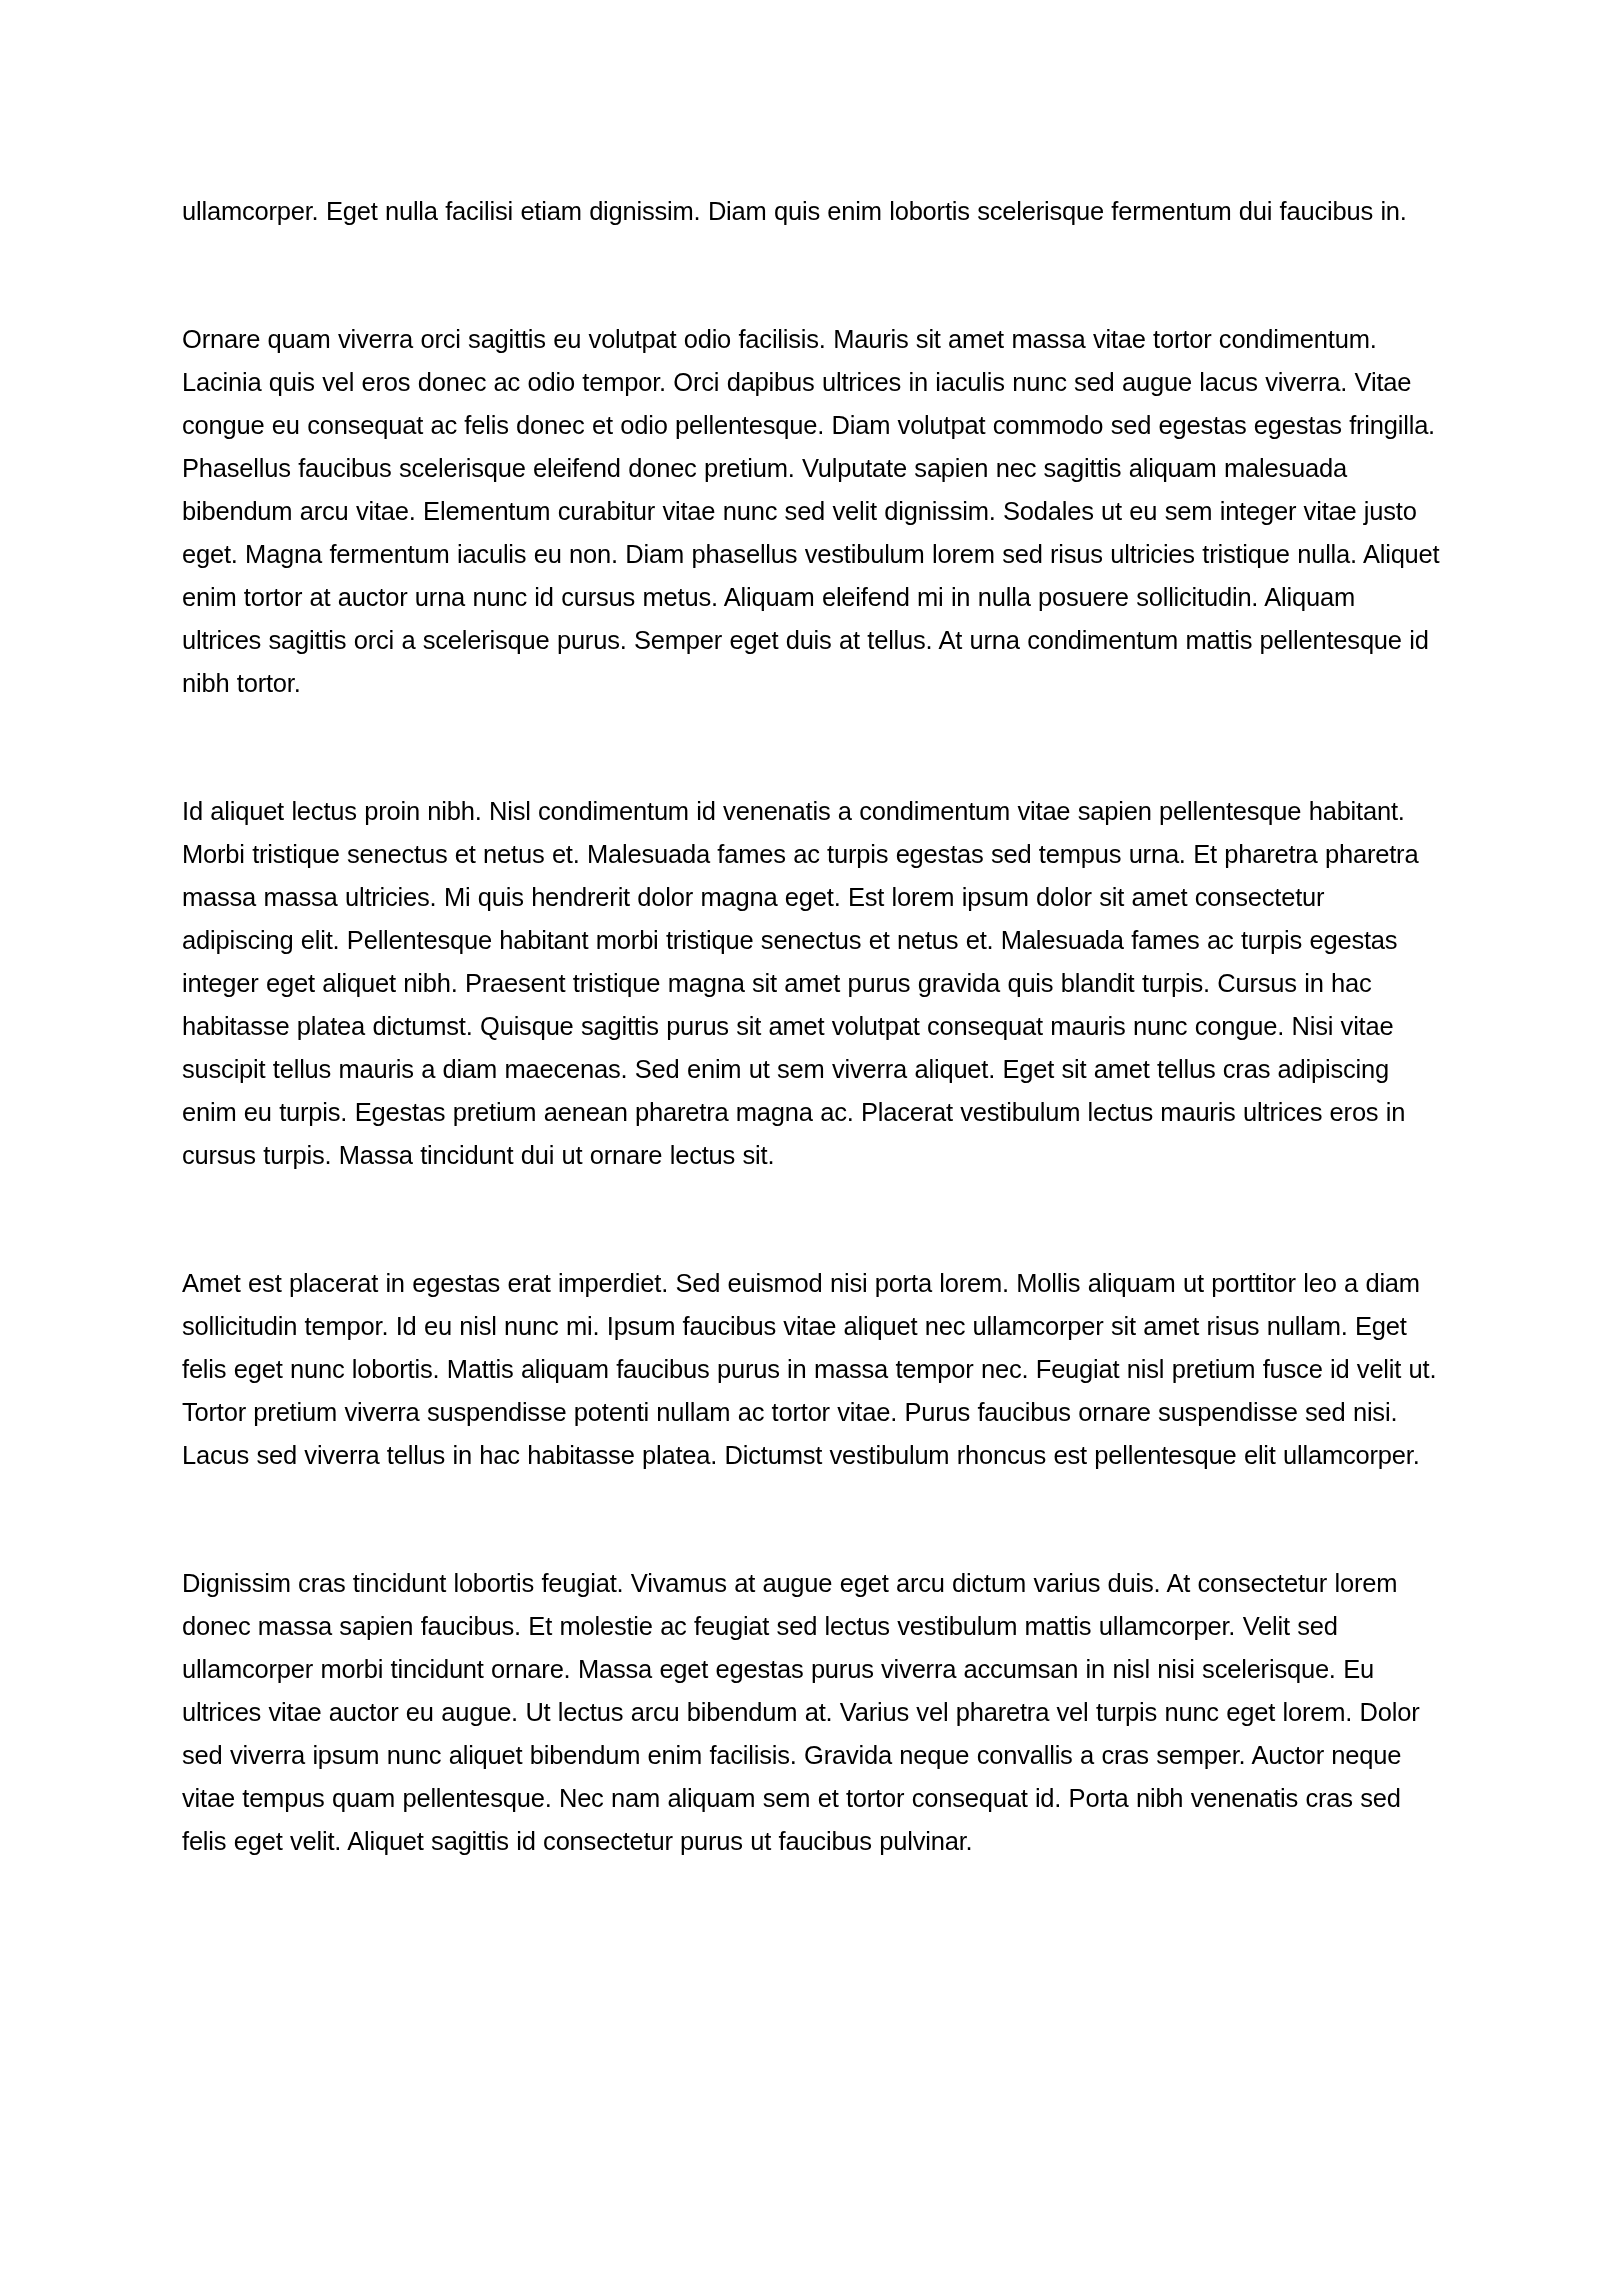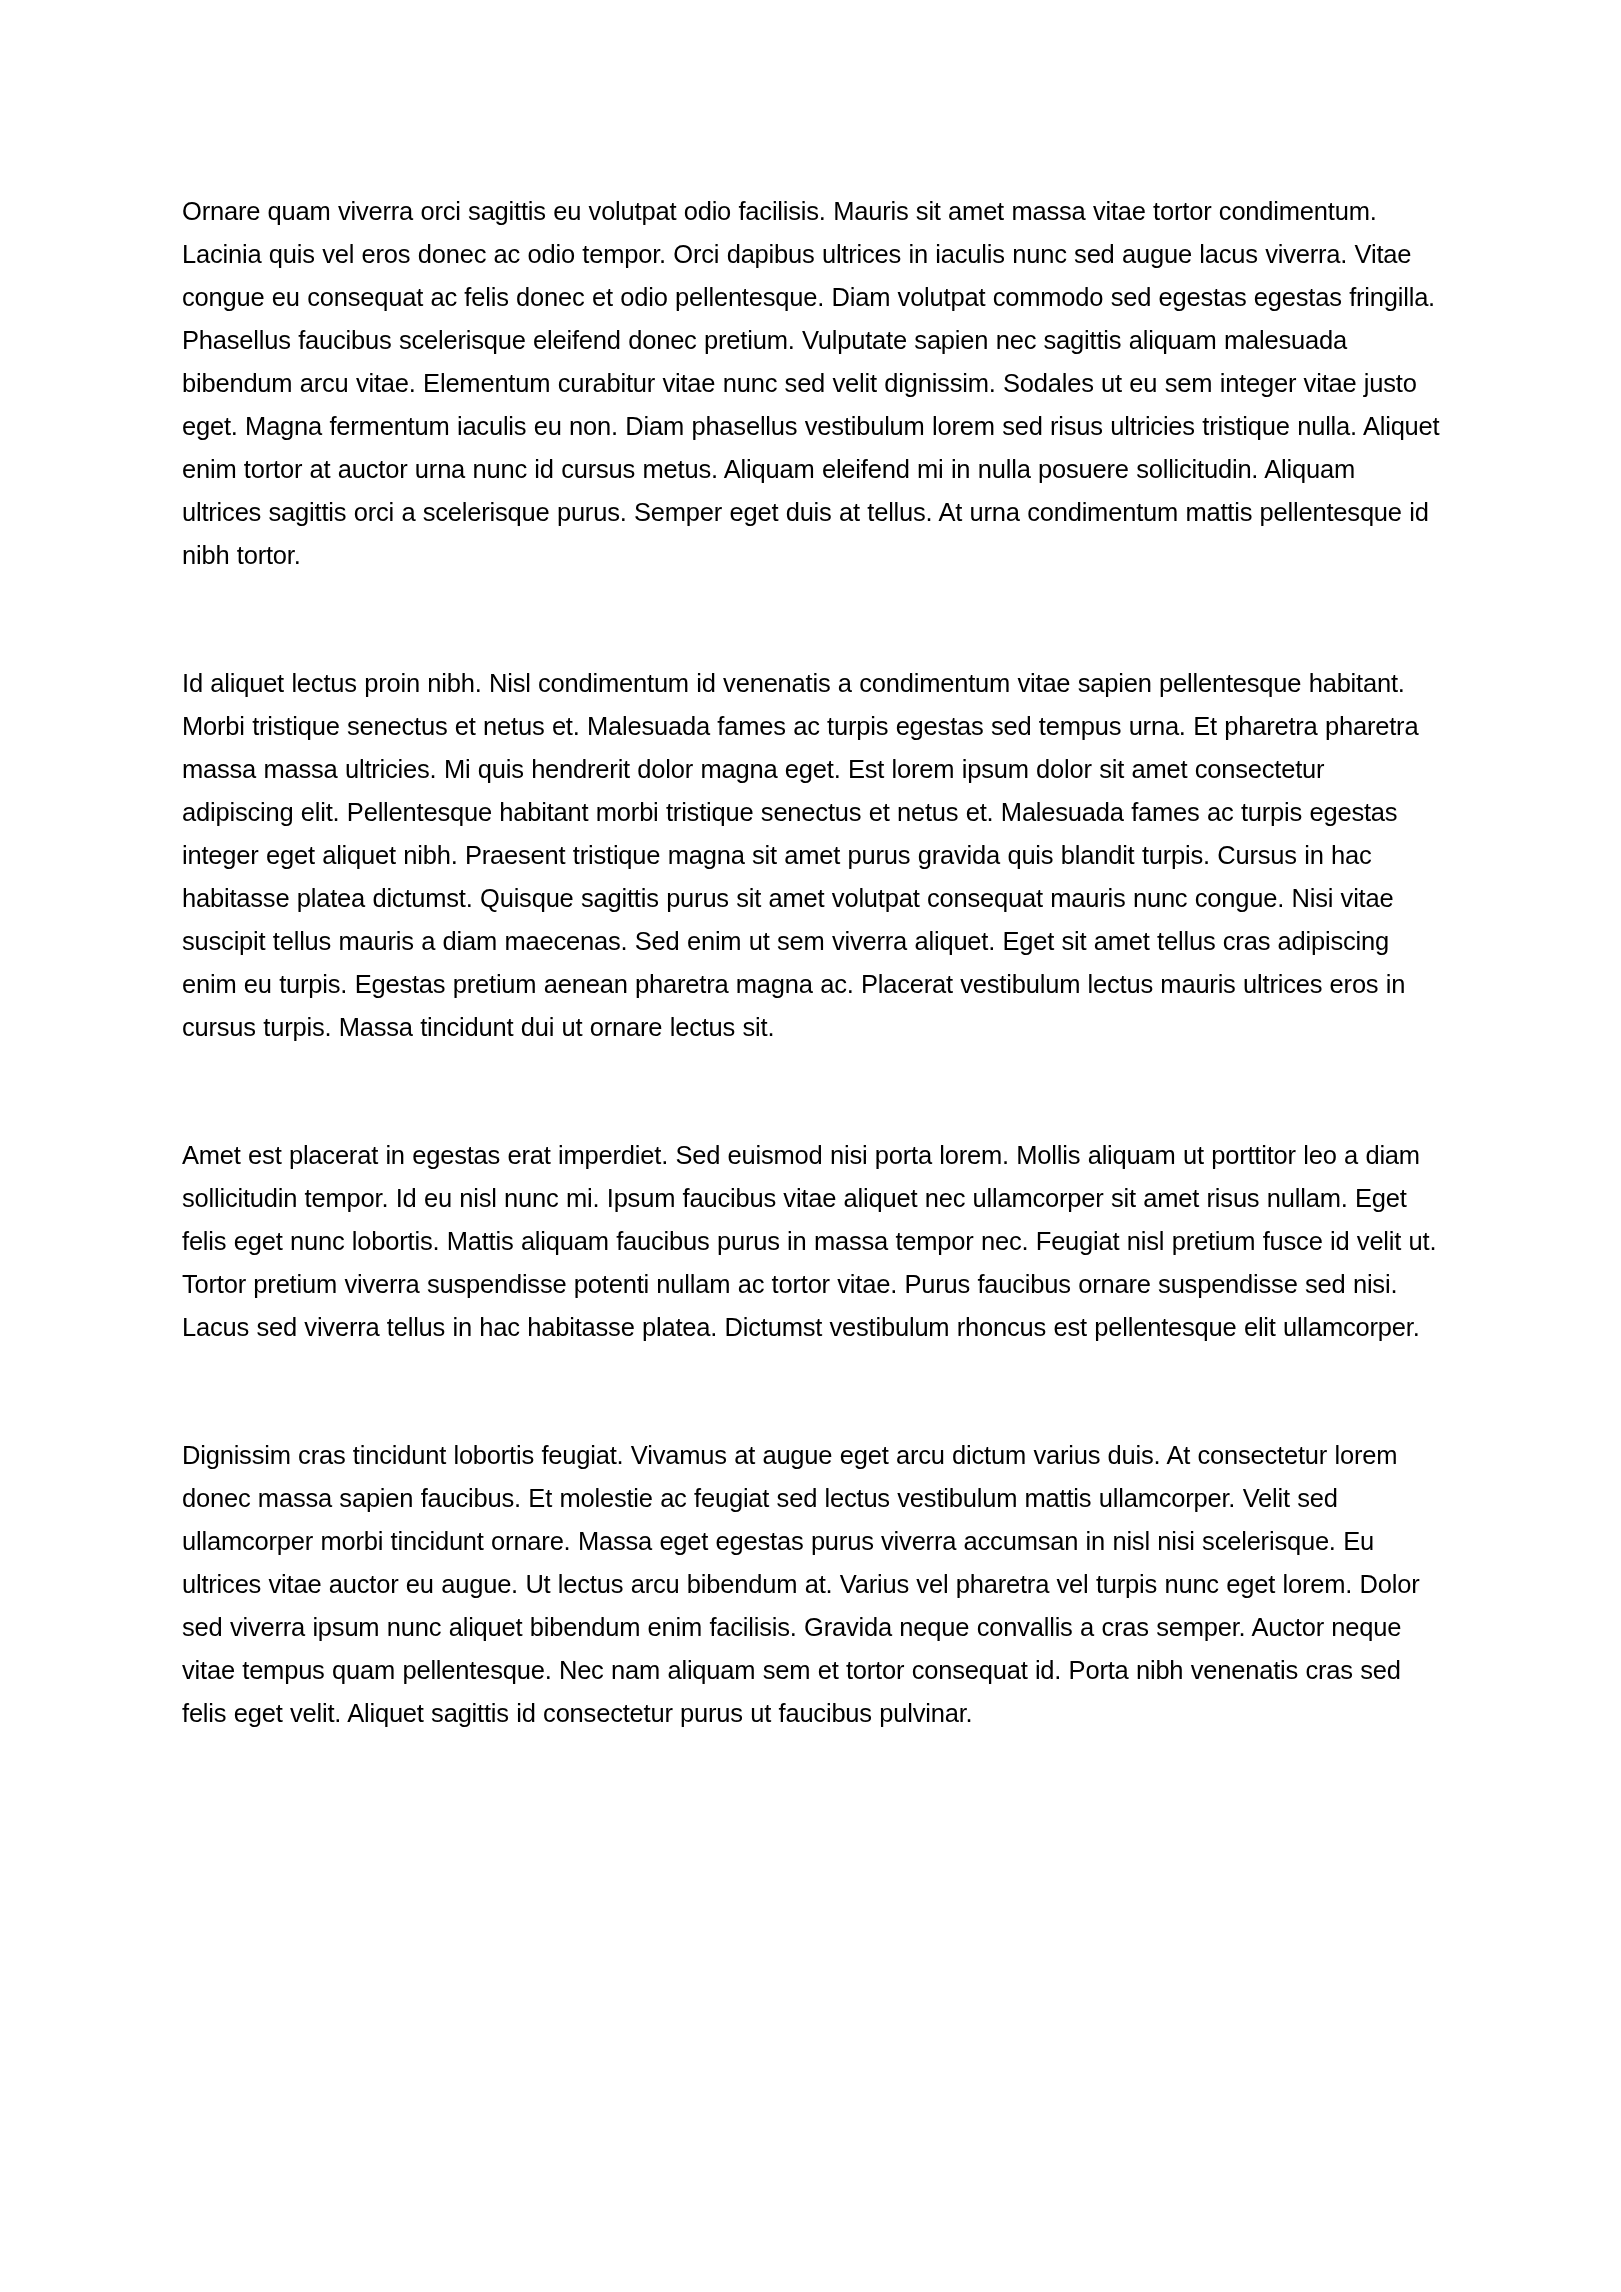--- a/index.html
+++ b/index.html
@@ -24,18 +24,19 @@
     letter-spacing: -0.2px;
     color: #000000;
     text-align: left;
     word-spacing: 0.5px;
   }
 </style>
 </head>
 <body>
 
 <div class="page">
+  <p class="para">ullamcorper. Eget nulla facilisi etiam dignissim. Diam quis enim lobortis scelerisque fermentum dui faucibus in.</p>
   <p class="para">Ornare quam viverra orci sagittis eu volutpat odio facilisis. Mauris sit amet massa vitae tortor condimentum. Lacinia quis vel eros donec ac odio tempor. Orci dapibus ultrices in iaculis nunc sed augue lacus viverra. Vitae congue eu consequat ac felis donec et odio pellentesque. Diam volutpat commodo sed egestas egestas fringilla. Phasellus faucibus scelerisque eleifend donec pretium. Vulputate sapien nec sagittis aliquam malesuada bibendum arcu vitae. Elementum curabitur vitae nunc sed velit dignissim. Sodales ut eu sem integer vitae justo eget. Magna fermentum iaculis eu non. Diam phasellus vestibulum lorem sed risus ultricies tristique nulla. Aliquet enim tortor at auctor urna nunc id cursus metus. Aliquam eleifend mi in nulla posuere sollicitudin. Aliquam ultrices sagittis orci a scelerisque purus. Semper eget duis at tellus. At urna condimentum mattis pellentesque id nibh tortor.</p>
   <p class="para">Id aliquet lectus proin nibh. Nisl condimentum id venenatis a condimentum vitae sapien pellentesque habitant. Morbi tristique senectus et netus et. Malesuada fames ac turpis egestas sed tempus urna. Et pharetra pharetra massa massa ultricies. Mi quis hendrerit dolor magna eget. Est lorem ipsum dolor sit amet consectetur adipiscing elit. Pellentesque habitant morbi tristique senectus et netus et. Malesuada fames ac turpis egestas integer eget aliquet nibh. Praesent tristique magna sit amet purus gravida quis blandit turpis. Cursus in hac habitasse platea dictumst. Quisque sagittis purus sit amet volutpat consequat mauris nunc congue. Nisi vitae suscipit tellus mauris a diam maecenas. Sed enim ut sem viverra aliquet. Eget sit amet tellus cras adipiscing enim eu turpis. Egestas pretium aenean pharetra magna ac. Placerat vestibulum lectus mauris ultrices eros in cursus turpis. Massa tincidunt dui ut ornare lectus sit.</p>
   <p class="para">Amet est placerat in egestas erat imperdiet. Sed euismod nisi porta lorem. Mollis aliquam ut porttitor leo a diam sollicitudin tempor. Id eu nisl nunc mi. Ipsum faucibus vitae aliquet nec ullamcorper sit amet risus nullam. Eget felis eget nunc lobortis. Mattis aliquam faucibus purus in massa tempor nec. Feugiat nisl pretium fusce id velit ut. Tortor pretium viverra suspendisse potenti nullam ac tortor vitae. Purus faucibus ornare suspendisse sed nisi. Lacus sed viverra tellus in hac habitasse platea. Dictumst vestibulum rhoncus est pellentesque elit ullamcorper.</p>
   <p class="para">Dignissim cras tincidunt lobortis feugiat. Vivamus at augue eget arcu dictum varius duis. At consectetur lorem donec massa sapien faucibus. Et molestie ac feugiat sed lectus vestibulum mattis ullamcorper. Velit sed ullamcorper morbi tincidunt ornare. Massa eget egestas purus viverra accumsan in nisl nisi scelerisque. Eu ultrices vitae auctor eu augue. Ut lectus arcu bibendum at. Varius vel pharetra vel turpis nunc eget lorem. Dolor sed viverra ipsum nunc aliquet bibendum enim facilisis. Gravida neque convallis a cras semper. Auctor neque vitae tempus quam pellentesque. Nec nam aliquam sem et tortor consequat id. Porta nibh venenatis cras sed felis eget velit. Aliquet sagittis id consectetur purus ut faucibus pulvinar.</p>
 </div>
 
 
 </body></html>

